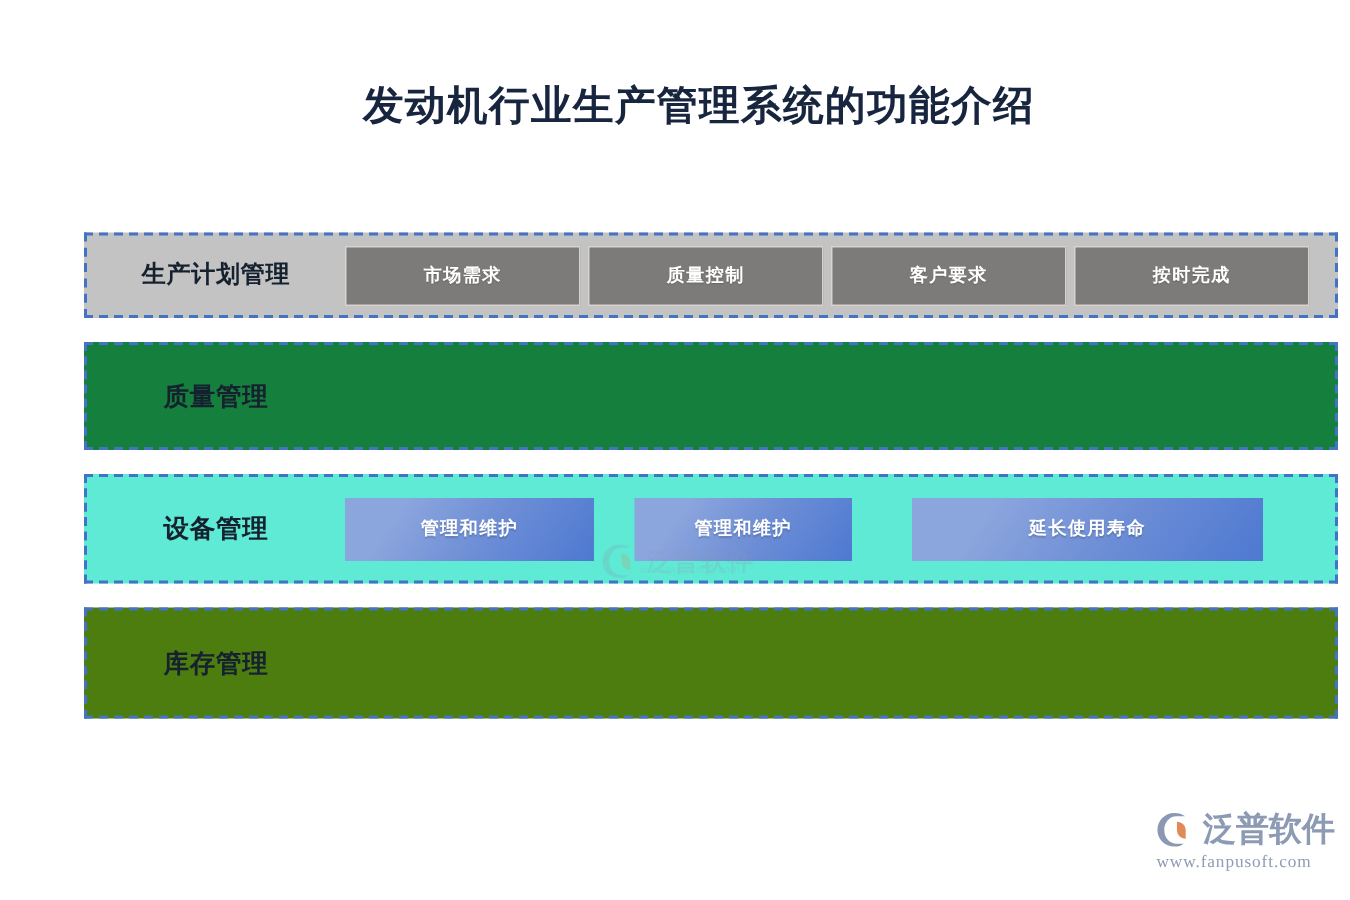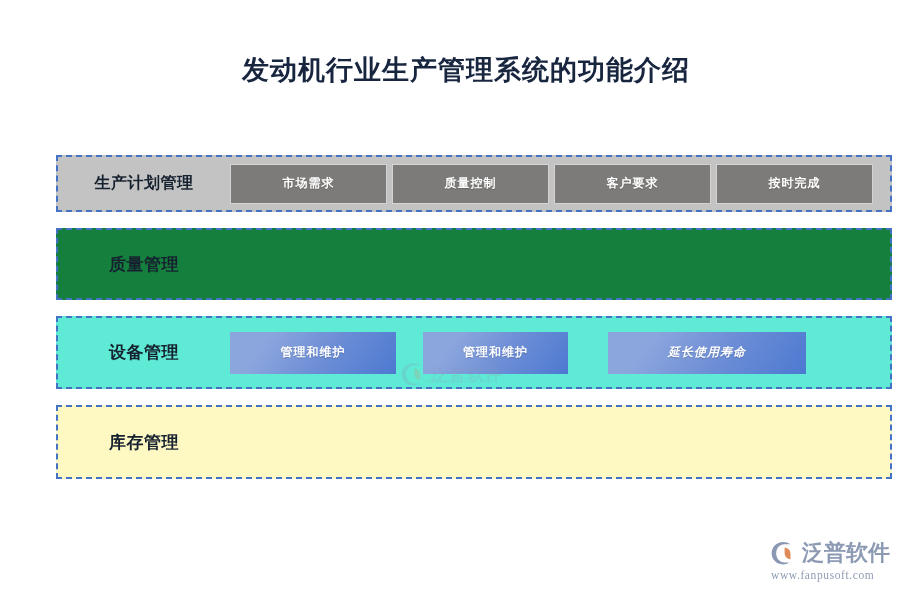--- a/index.html
+++ b/index.html
@@ -62,21 +62,21 @@
   .row.row-1 {
     height: 72px;
     background: #15803d;
   }
   .row.row-2 {
     height: 73px;
     background: #5eead4;
   }
   .row.row-3 {
     height: 74px;
-    background: #fef9c3;
+    background: #4d7c0f;
     margin-bottom: 0;
   }
 
   .row-label {
     box-sizing: border-box;
     flex: 0 0 auto;
     text-align: center;
     color: #16212f;
     font-weight: bold;
     font-family: "Liberation Serif", "DejaVu Serif", serif;
@@ -132,21 +132,21 @@
     margin-right: 5px;
   }
   .row-1 .item:last-child { margin-right: 0; }
 
   .row-2 .item {
     height: 42px;
     margin-right: 5px;
   }
   .row-2 .item:nth-child(1) { width: 166px; }
   .row-2 .item:nth-child(2) { width: 145px; margin-left: 22px; }
-  .row-2 .item:nth-child(3) { width: 198px; margin-left: 35px; font-style: italic; }
+  .row-2 .item:nth-child(3) { width: 234px; margin-left: 35px; }
 
   .row-3 .item {
     height: 42px;
     margin-right: 5px;
   }
   .row-3 .item:nth-child(1) { width: 157px; }
   .row-3 .item:nth-child(2) { width: 150px; margin-left: 22px; }
   .row-3 .item:nth-child(3) { width: 196px; margin-left: 32px; }
 
   

